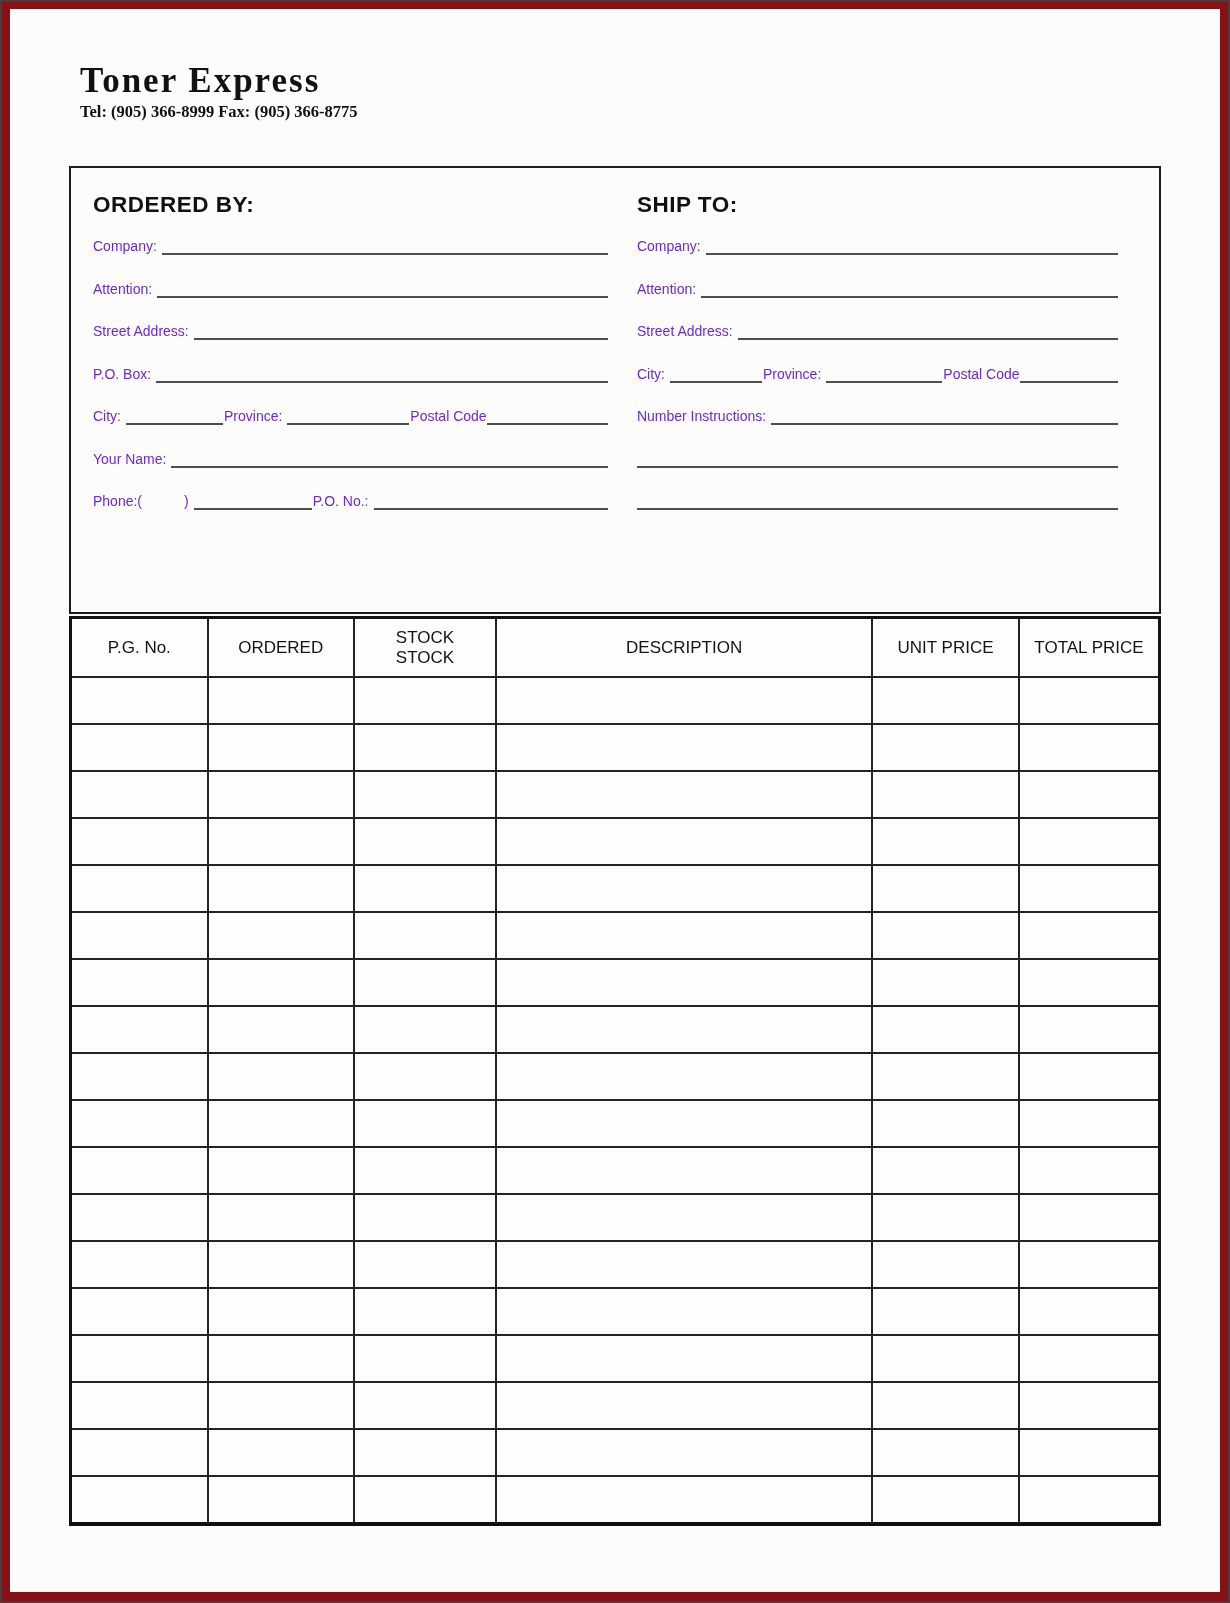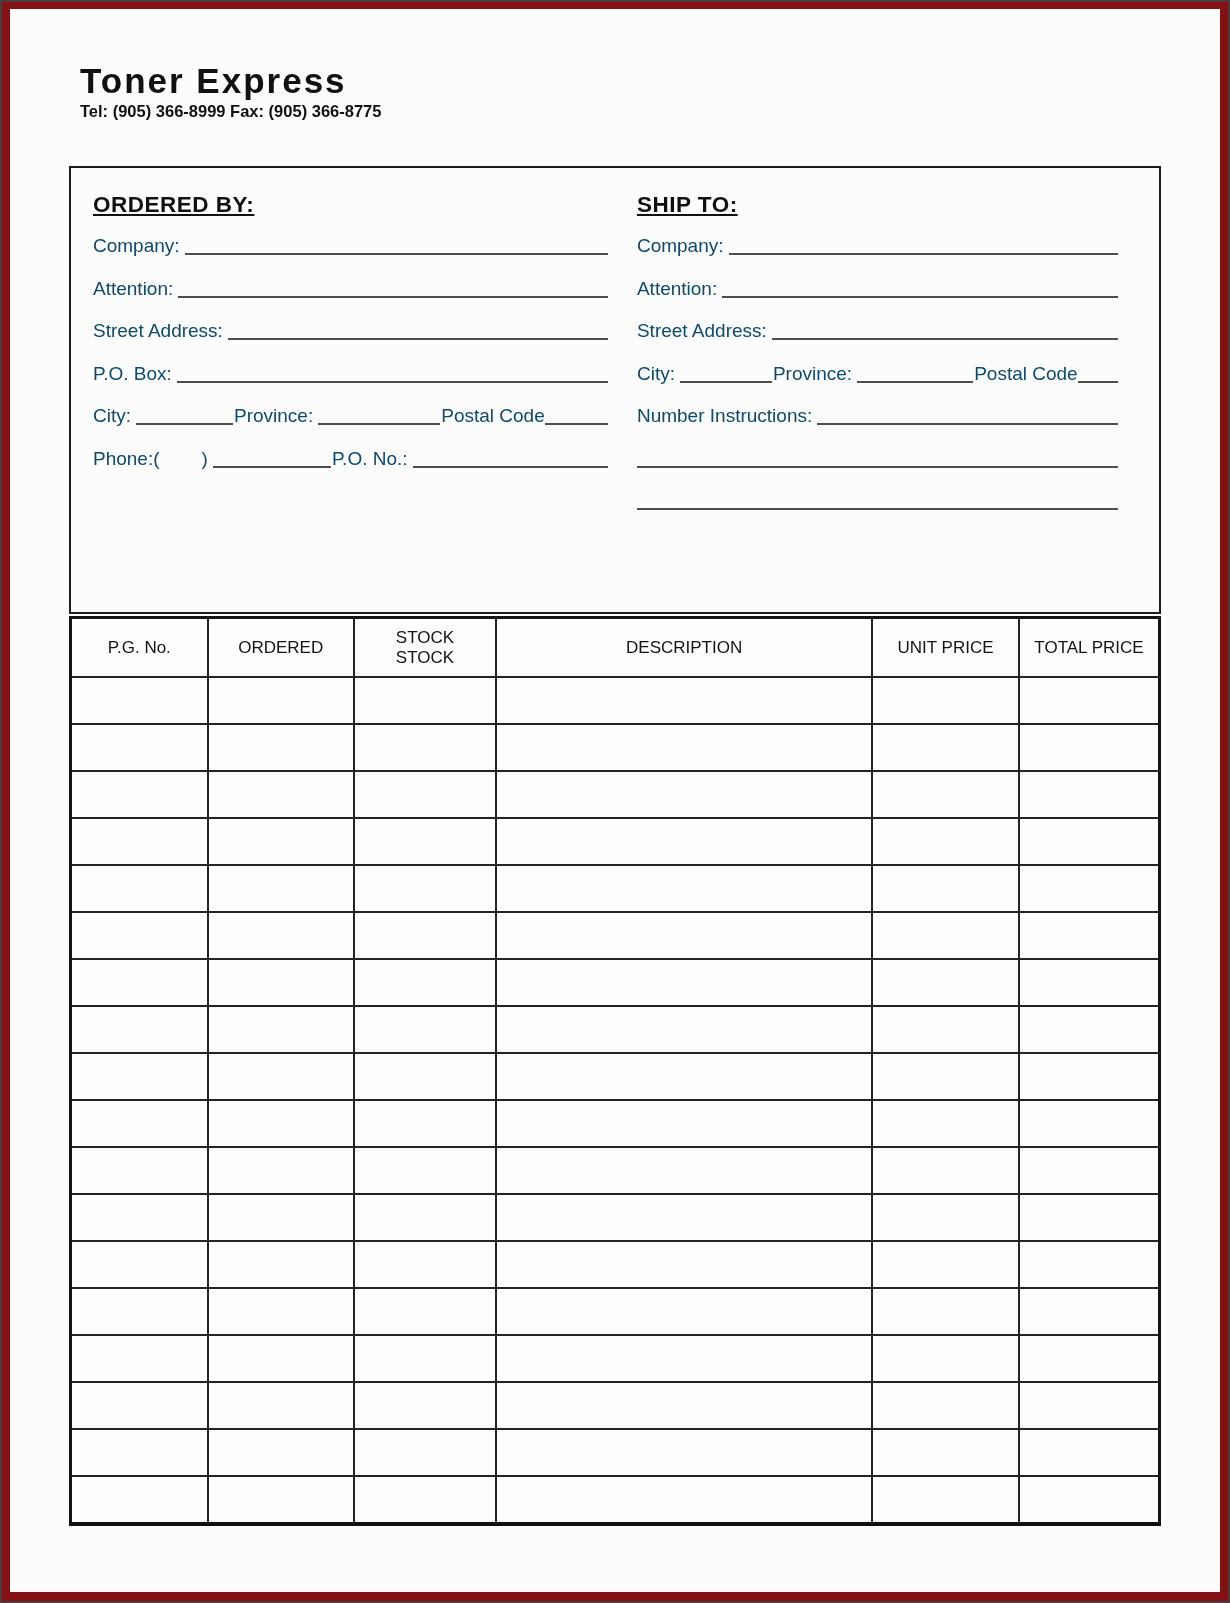--- a/index.html
+++ b/index.html
@@ -17,20 +17,21 @@
   }
   .sheet{
     width:100%;height:100%;box-sizing:border-box;
     background:#fcfcfc;
     overflow:hidden;
   }
   
   .hdr{
     display:flex;justify-content:space-between;align-items:flex-start;
     padding:52px 138px 0 70px;
+    font-family:Liberation Serif, serif;
   }
   .company-name{
     font-size:35px;font-weight:bold;letter-spacing:2px;
     line-height:40px;margin:0;white-space:nowrap;
   }
   .addr-line{font-size:16.5px;font-weight:bold;line-height:21px;white-space:nowrap;}
   .form-title{
     font-size:33px;font-weight:bold;letter-spacing:1.5px;
     line-height:40px;margin:0;white-space:nowrap;
   }
@@ -42,27 +43,27 @@
     border:2px solid #1d1d1d;
     background:#fcfcfc;
     display:flex;
     padding:24px 40px 0 22px;
   }
   .info-col{box-sizing:border-box;}
   .info-col.left{width:518px;margin-right:28px;}
   .info-col.right{width:484px;}
   .col-heading{
     font-size:22.5px;font-weight:bold;letter-spacing:0.5px;
-    line-height:26px;margin:0 0 17px 0;text-decoration:underline;
+    line-height:26px;margin:0 0 17px 0;
   }
   .field-row{
     display:flex;align-items:flex-end;
     height:22px;margin-bottom:20.5px;
   }
-  .f-label{font-size:19px;line-height:22px;white-space:nowrap;color:#0c4a6e;}
+  .f-label{font-size:14px;line-height:22px;white-space:nowrap;color:#6d28d9;}
   .f-line{
     display:inline-block;height:5px;
     border-bottom:2px solid #4e4e4e;
     margin:0 1px 2px 5px;
   }
   .f-line.tight{margin-left:0;}
   .f-line.fill{flex:1 1 auto;}
   .f-space{display:inline-block;}
   
   .order-table{
@@ -116,20 +117,24 @@
               <span class="f-label">P.O. Box:</span>
               <span class="f-line fill"></span>
             </div>
             <div class="field-row">
               <span class="f-label">City:</span>
               <span class="f-line" style="width: 97px;"></span>
               <span class="f-label" style="margin-left: 0px;">Province:</span>
               <span class="f-line" style="width: 122px;"></span>
               <span class="f-label" style="margin-left: 0px;">Postal Code</span>
               <span class="f-line fill tight"></span>
+            </div>
+            <div class="field-row">
+              <span class="f-label">Your Name:</span>
+              <span class="f-line fill"></span>
             </div>
             <div class="field-row">
               <span class="f-label">Phone:(</span>
               <span class="f-space" style="width: 42px;"></span>
               <span class="f-label" style="margin-left: 0px;">)</span>
               <span class="f-line" style="width: 118px;"></span>
               <span class="f-label">P.O. No.:</span>
               <span class="f-line fill"></span>
             </div>
           </div>

